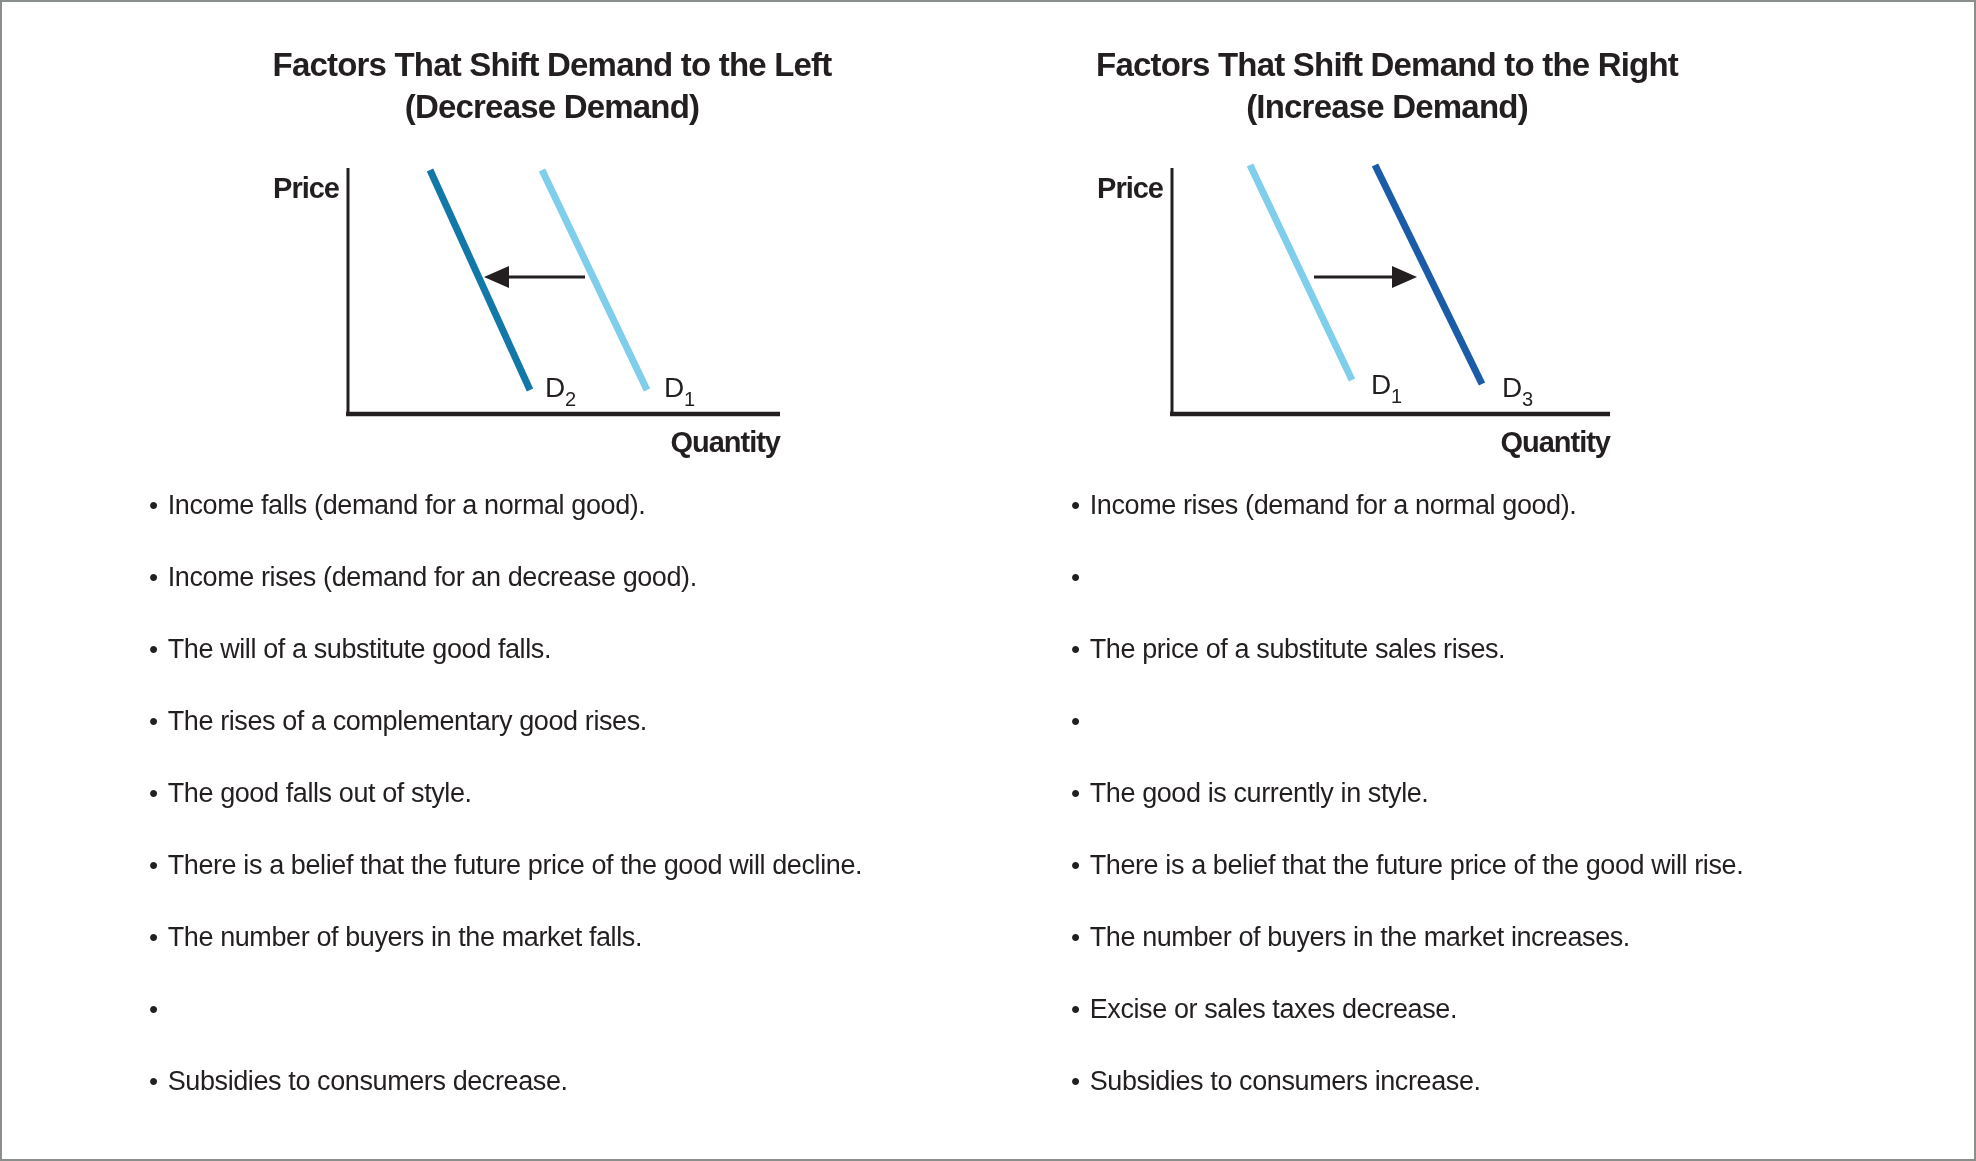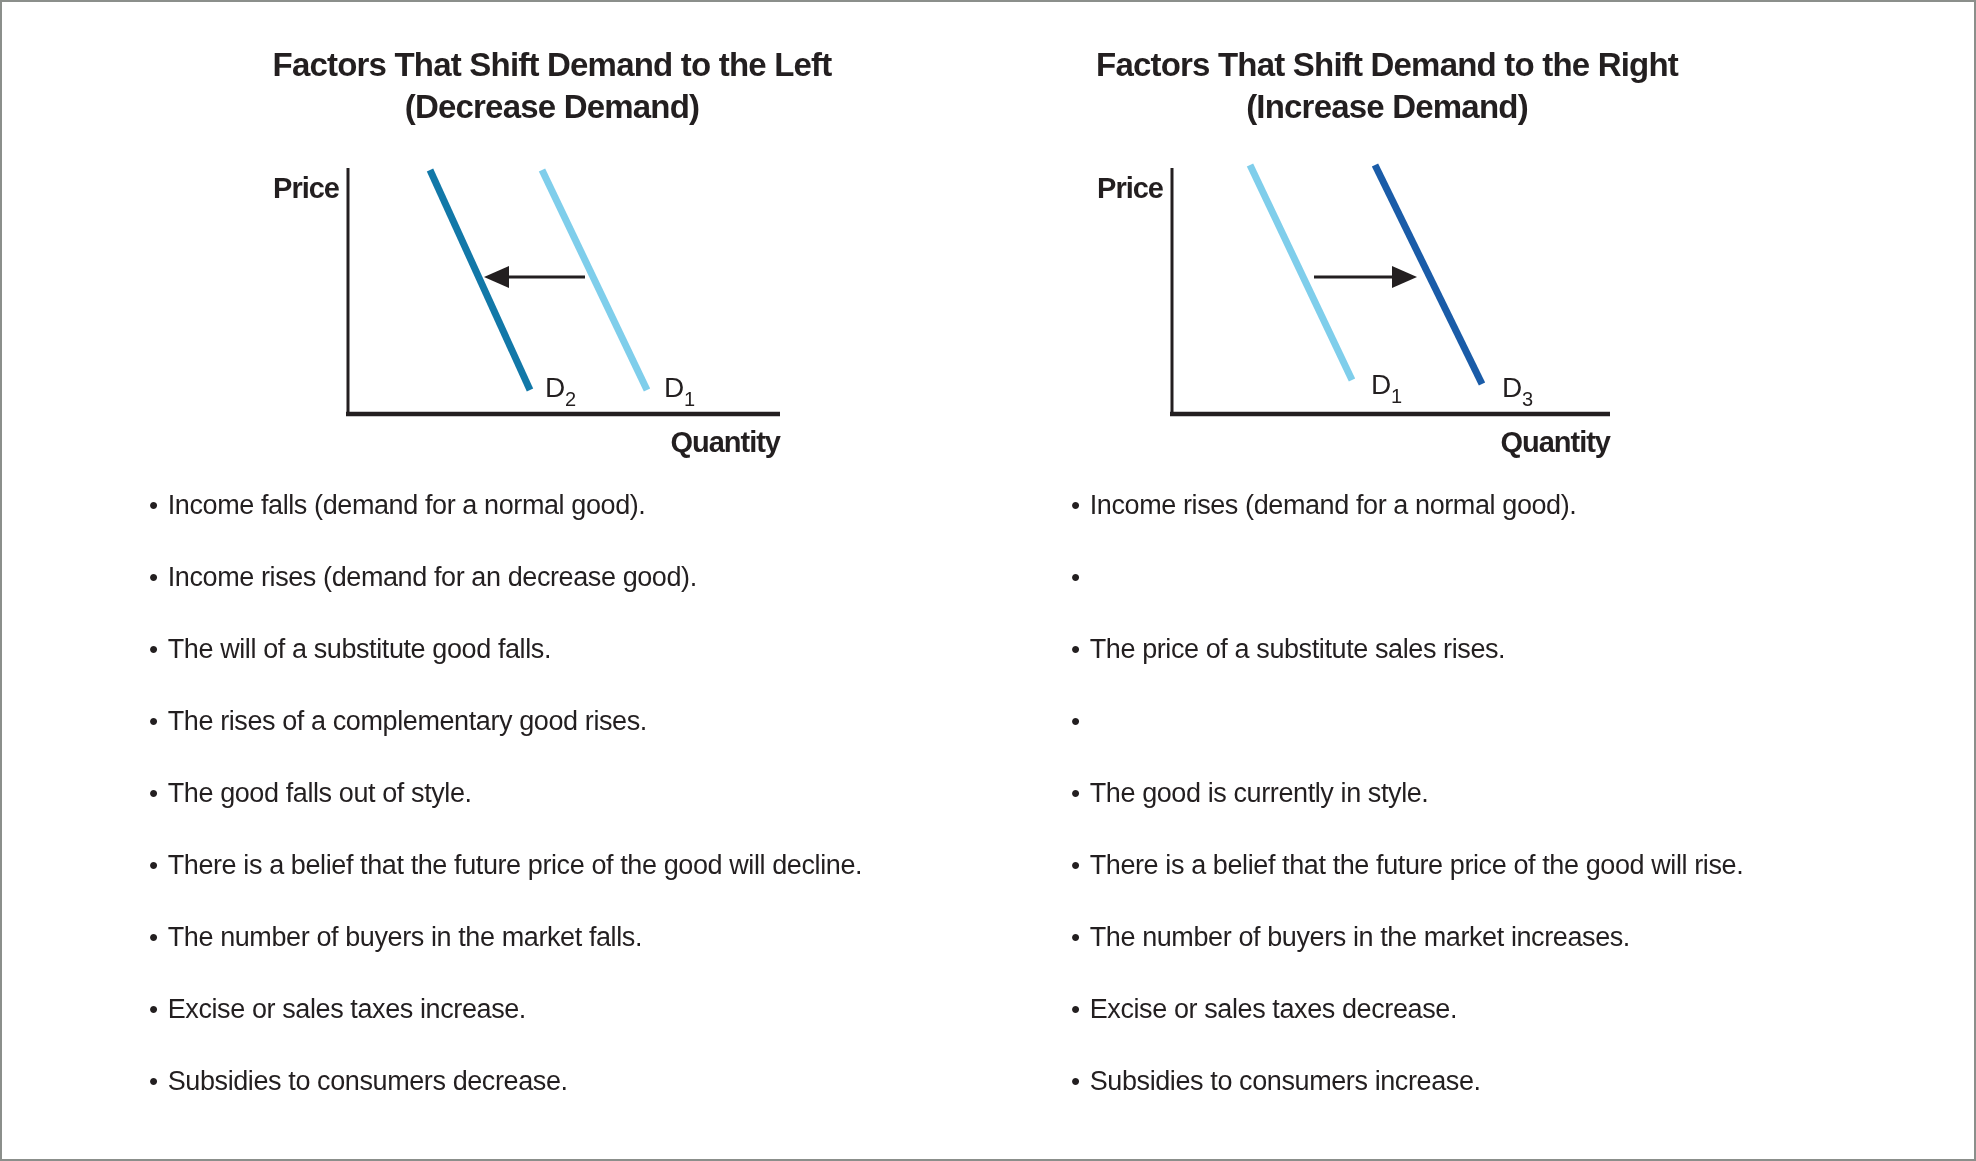--- a/index.html
+++ b/index.html
@@ -123,21 +123,20 @@
     <li>
         <span class="bullet-dot">•</span>
         <span>There is a belief that the future price of the good will decline.</span>
       </li>
     <li>
         <span class="bullet-dot">•</span>
         <span>The number of buyers in the market falls.</span>
       </li>
     <li>
         <span class="bullet-dot">•</span>
-        <span>Excise or sales taxes increase.</span>
       </li>
     <li>
         <span class="bullet-dot">•</span>
         <span>Subsidies to consumers decrease.</span>
       </li>
   </ul>
 
   <div class="panel-title right">
     <div>Factors That Shift Demand to the Right</div>
     <div>(Increase Demand)</div>

